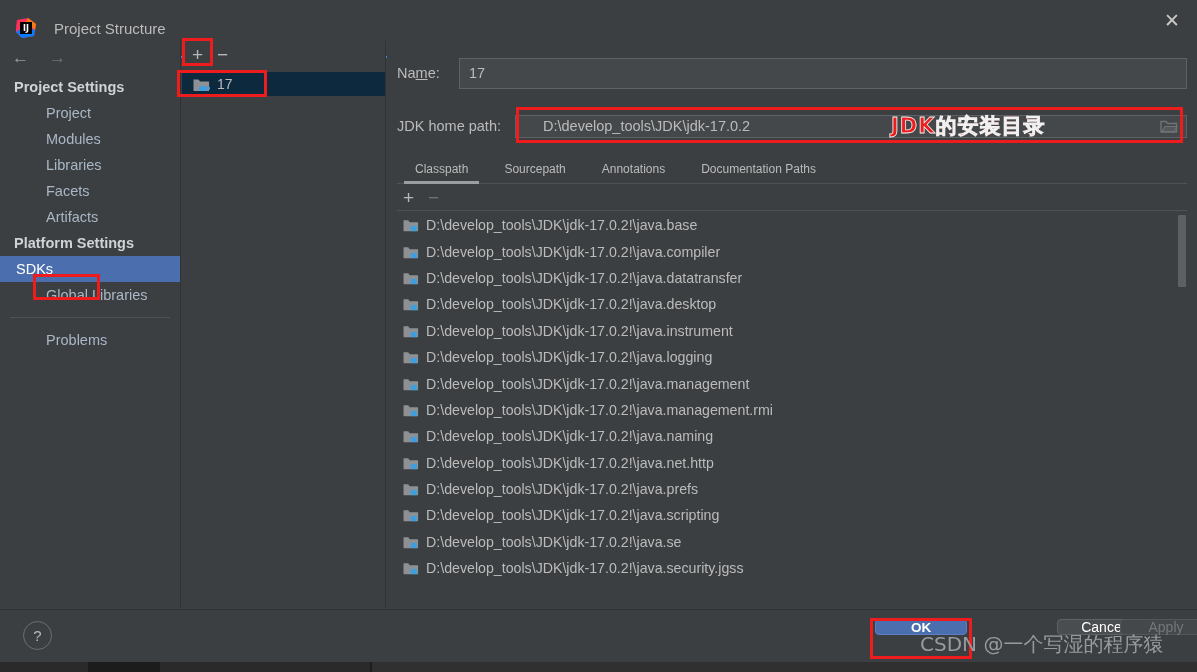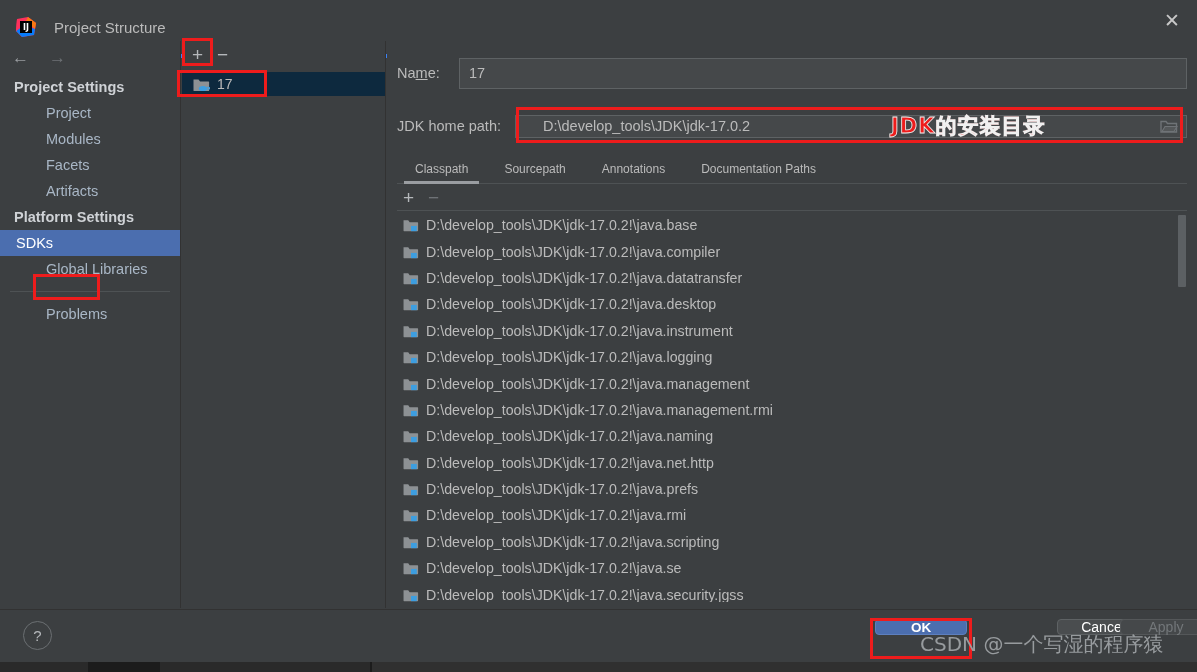--- a/index.html
+++ b/index.html
@@ -14,21 +14,21 @@
     position: relative;
     width: 1197px; height: 672px;
     background: #3c3f41;
   }
 
   
   .titlebar {
     position: absolute; left: 0; top: 0; width: 1197px; height: 58px;
     background: #3c3f41;
     display: flex; align-items: center;
-    border-bottom: 4px solid #3b82f6;
+    border-bottom: 2px solid #3b82f6;
   }
   .titlebar .logo {
     margin-left: 14px; width: 24px; height: 24px;
     display: flex; align-items: center; justify-content: center;
   }
   .titlebar .ttl {
     margin-left: 16px; color: #bbbbbb; font-size: 15px;
   }
   .win-close {
     position: absolute; right: 0; top: 0; width: 50px; height: 41px;
@@ -216,20 +216,21 @@
 
   <div class="leftcol">
     <div class="navarrows">
       <span class="arw back">←</span>
       <span class="arw fwd">→</span>
     </div>
 
     <div class="section-head">Project Settings</div>
     <div class="nav-item">Project</div>
     <div class="nav-item">Modules</div>
+    <div class="nav-item">Libraries</div>
     <div class="nav-item">Facets</div>
     <div class="nav-item">Artifacts</div>
 
     <div class="section-head">Platform Settings</div>
     <div class="nav-item selected">SDKs</div>
     <div class="nav-item">Global Libraries</div>
 
     <div class="nav-sep"></div>
     <div class="nav-item">Problems</div>
   </div>
@@ -386,29 +387,20 @@
             </span>
             <span>D:\develop_tools\JDK\jdk-17.0.2!\java.prefs</span>
           </div>
           <div class="cp-row">
             <span>
               <svg class="icon-svg" width="16" height="14" viewBox="0 0 17 15">
                 <path d="M0.5 2.5 h5 l1.6 2 h8.4 a0.6 0.6 0 0 1 .6 .6 v8.4 a0.6 .6 0 0 1 -.6 .6 h-14.4 a0.6 .6 0 0 1 -.6 -.6 z" fill="#8d9194"></path>
                 <rect x="8.5" y="8.5" width="6.2" height="5.6" fill="#3d9ee0"></rect>
               </svg>
             </span>
-            <span>D:\develop_tools\JDK\jdk-17.0.2!\java.rmi</span>
-          </div>
-          <div class="cp-row">
-            <span>
-              <svg class="icon-svg" width="16" height="14" viewBox="0 0 17 15">
-                <path d="M0.5 2.5 h5 l1.6 2 h8.4 a0.6 0.6 0 0 1 .6 .6 v8.4 a0.6 .6 0 0 1 -.6 .6 h-14.4 a0.6 .6 0 0 1 -.6 -.6 z" fill="#8d9194"></path>
-                <rect x="8.5" y="8.5" width="6.2" height="5.6" fill="#3d9ee0"></rect>
-              </svg>
-            </span>
             <span>D:\develop_tools\JDK\jdk-17.0.2!\java.scripting</span>
           </div>
           <div class="cp-row">
             <span>
               <svg class="icon-svg" width="16" height="14" viewBox="0 0 17 15">
                 <path d="M0.5 2.5 h5 l1.6 2 h8.4 a0.6 0.6 0 0 1 .6 .6 v8.4 a0.6 .6 0 0 1 -.6 .6 h-14.4 a0.6 .6 0 0 1 -.6 -.6 z" fill="#8d9194"></path>
                 <rect x="8.5" y="8.5" width="6.2" height="5.6" fill="#3d9ee0"></rect>
               </svg>
             </span>
             <span>D:\develop_tools\JDK\jdk-17.0.2!\java.se</span>

